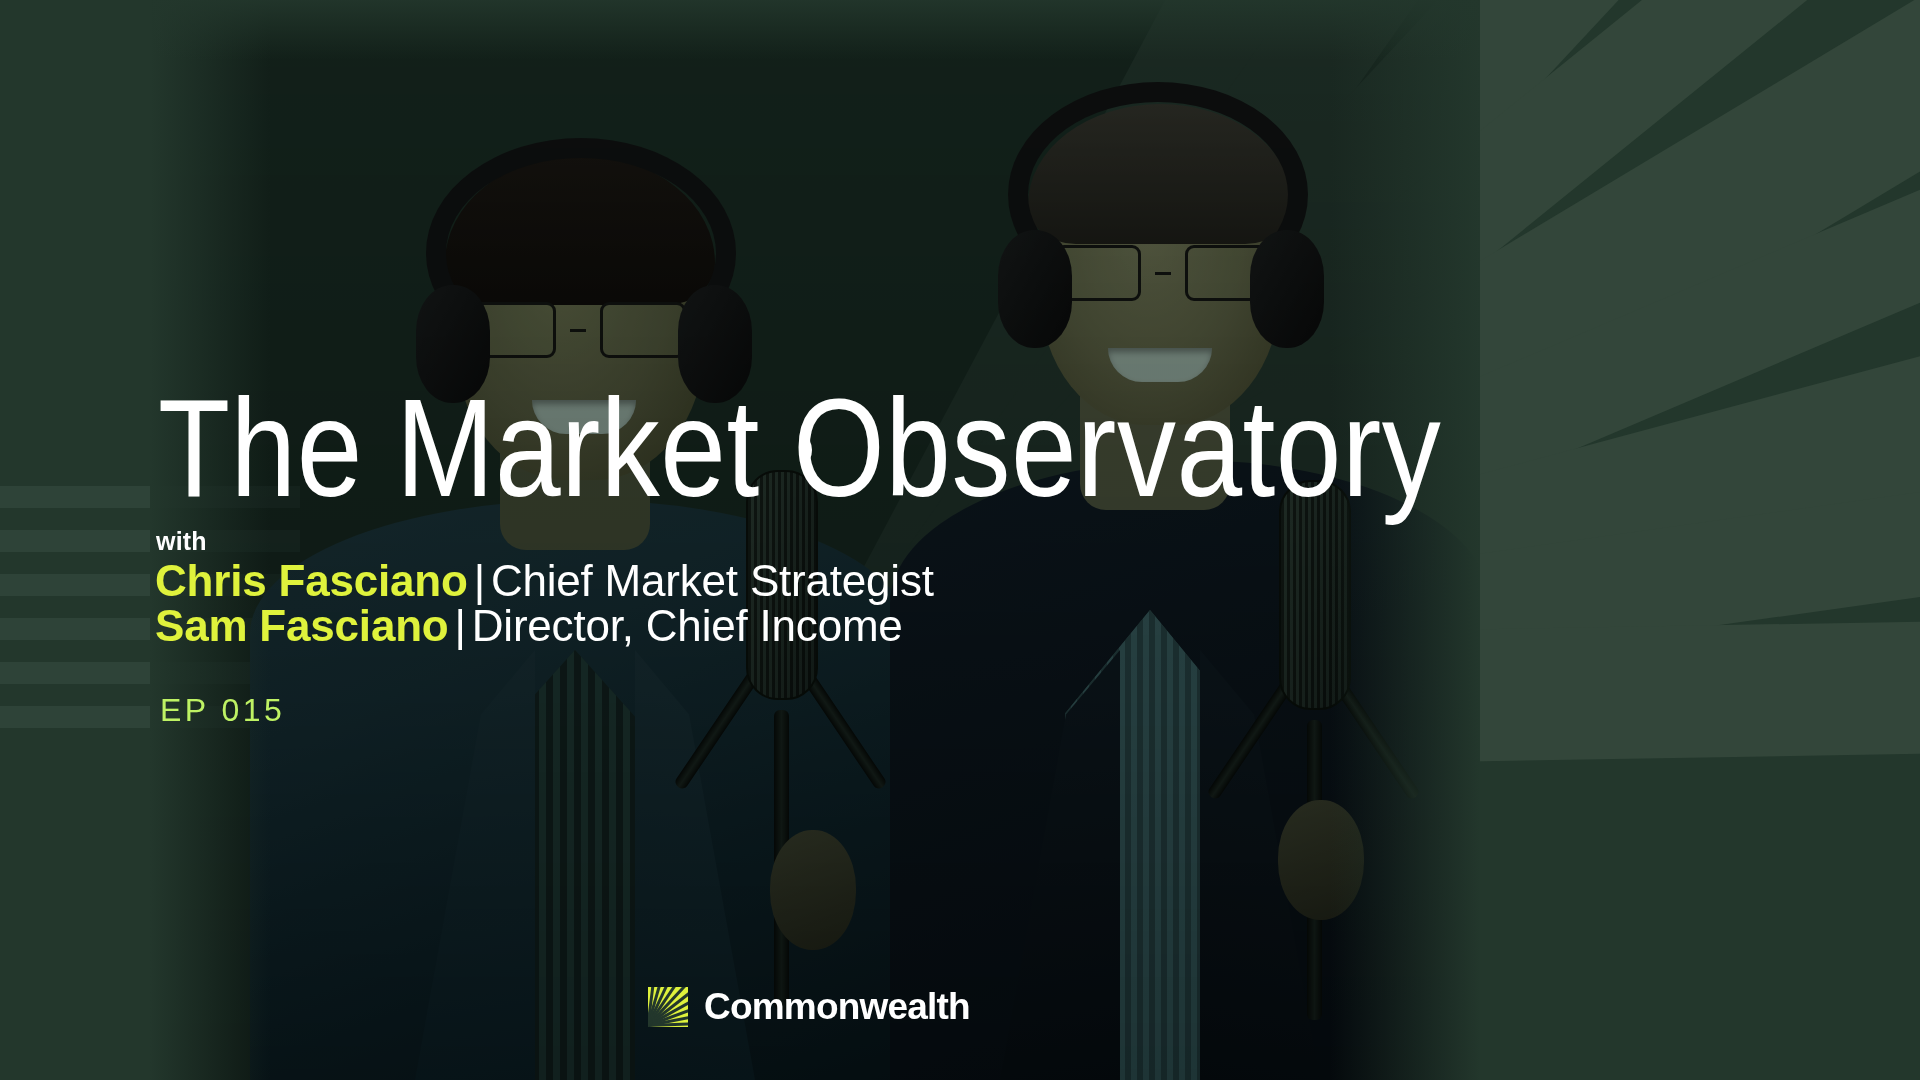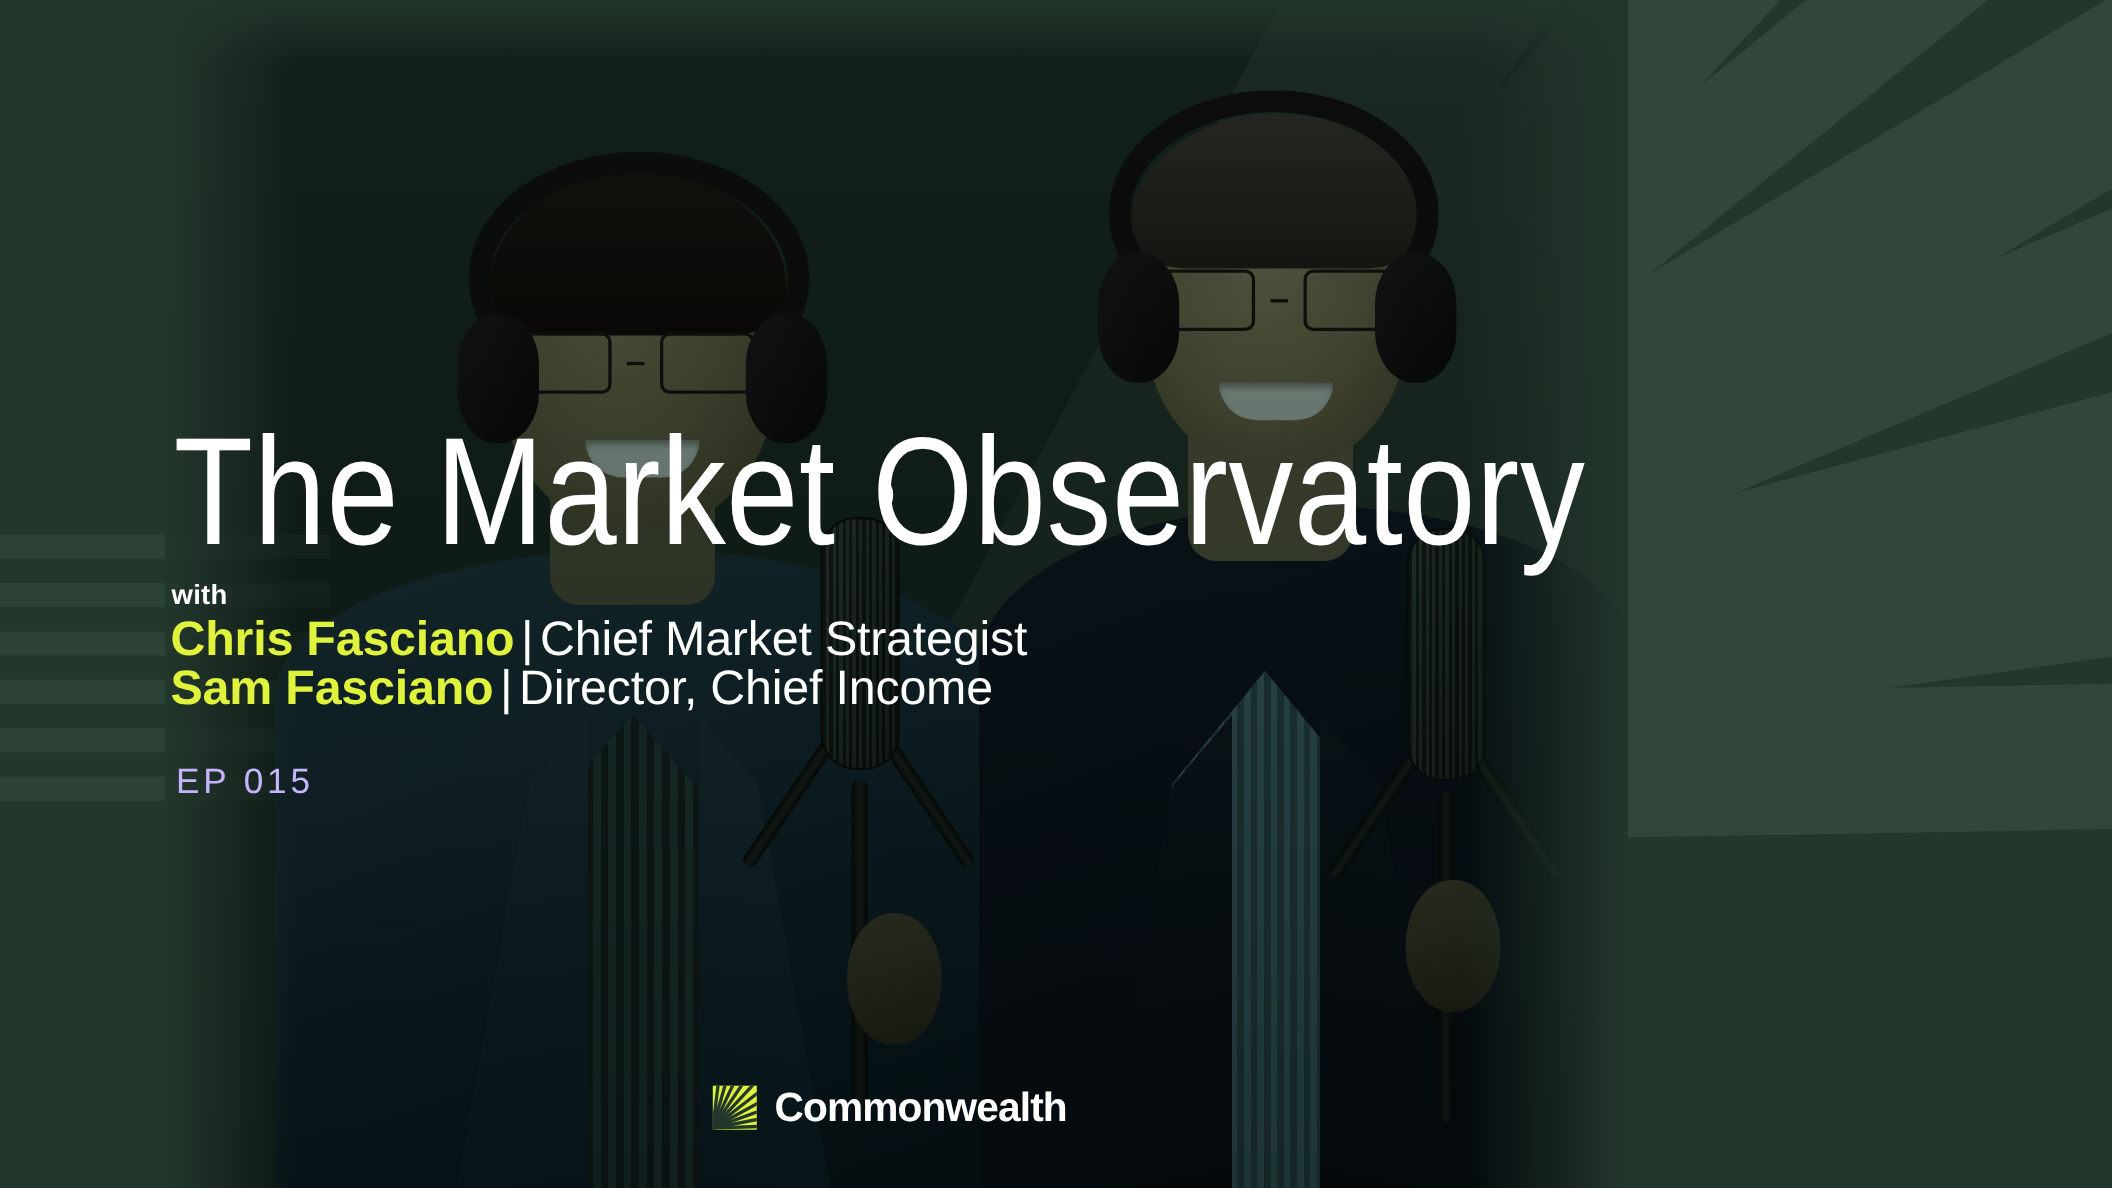--- a/index.html
+++ b/index.html
@@ -289,21 +289,21 @@
   .host-role{
     color:#ffffff;
     font-weight:400;
   }
 
   .episode{
     position:absolute;
     left:160px; top:692px;
     font-size:32px;
     font-weight:400;
-    color:#c4b5fd;
+    color:#bef264;
     letter-spacing:3.5px;
   }
 
   
   .logo{
     position:absolute;
     left:648px; bottom:52px;
     display:flex; align-items:center; gap:16px;
   }
   .logo-mark{

